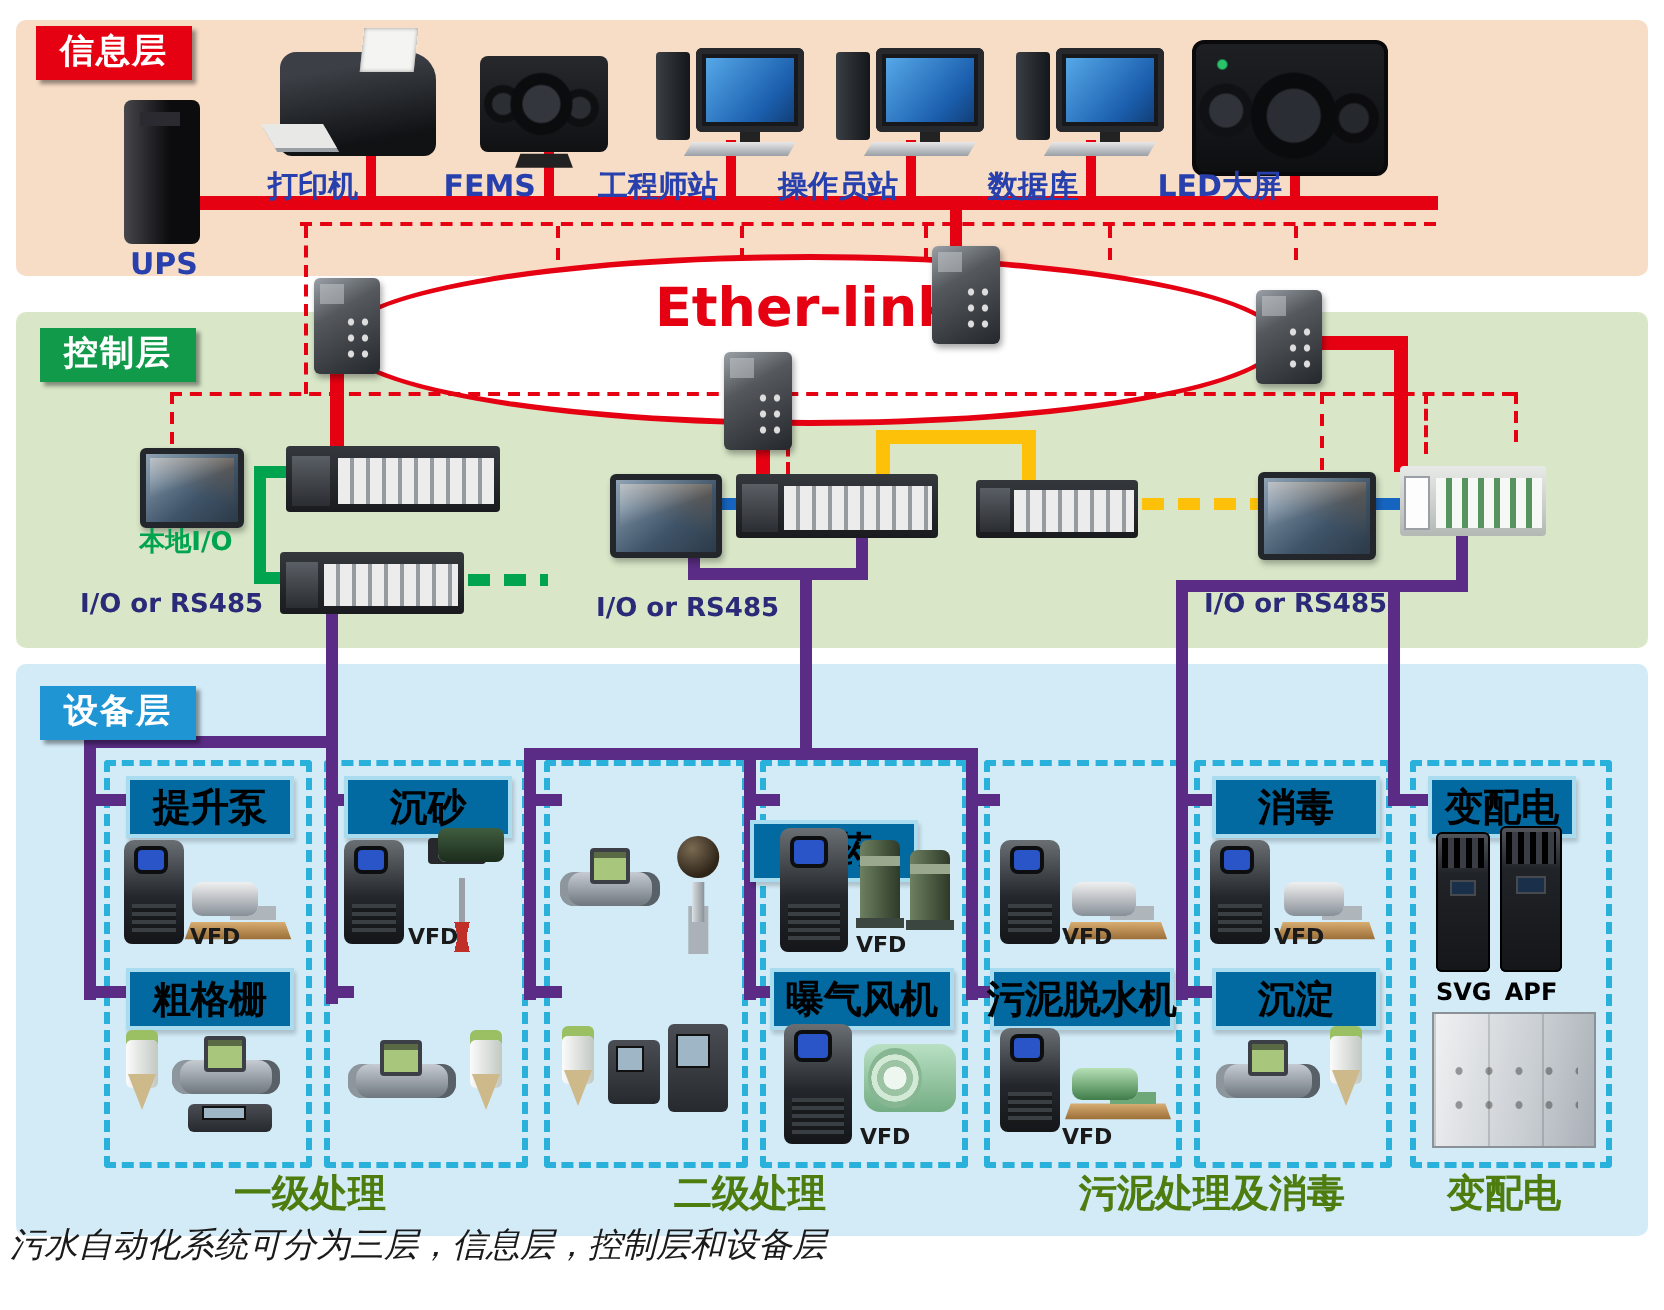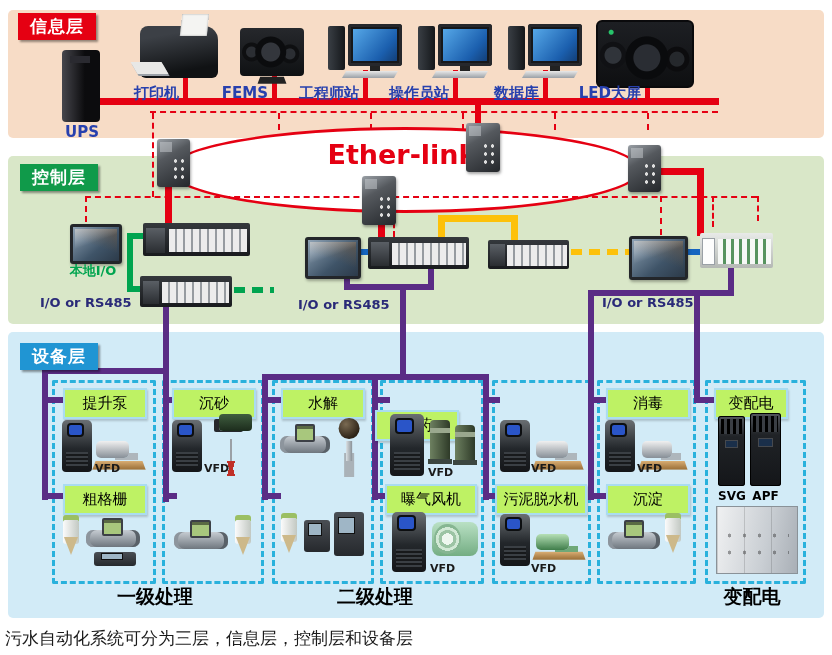--- a/index.html
+++ b/index.html
@@ -25,32 +25,32 @@
   .dash-v{width:0;border-left:2px dashed var(--red,#e50012);z-index:3;}
   .gdash{background:repeating-linear-gradient(90deg,var(--wire_green,#00a44f) 0 11px,transparent 11px 18px);z-index:4;}
   .ydash{background:repeating-linear-gradient(90deg,var(--wire_yellow,#fdc10a) 0 11px,transparent 11px 18px);z-index:4;}
   
   .devlbl{position:absolute;font-size:15px;font-weight:bold;color:var(--label_blue,#2740ae);
           text-align:right;z-index:5;white-space:nowrap;}
   .iolbl{position:absolute;font-size:13px;font-weight:bold;color:var(--io_navy,#2a2a78);z-index:5;white-space:nowrap;}
   .locio{position:absolute;font-size:13px;font-weight:bold;color:var(--wire_green,#00a44f);text-align:center;z-index:5;}
   .ringlbl{position:absolute;font-size:27px;font-weight:bold;color:var(--red,#e50012);z-index:2;
            transform:translateX(-50%);white-space:nowrap;}
-  .stagelbl{position:absolute;font-size:19px;font-weight:bold;color:#000000;transform:translateX(-50%);
+  .stagelbl{position:absolute;font-size:19px;font-weight:bold;color:#4d7c0f;transform:translateX(-50%);
             z-index:5;white-space:nowrap;}
   .vfdlbl{position:absolute;font-size:11px;font-weight:bold;color:#1a1a1a;z-index:5;}
   .cablbl{position:absolute;font-size:12px;font-weight:bold;color:#000;text-align:center;z-index:5;}
   .caption{position:absolute;font-size:17px;color:#1a1a1a;z-index:5;white-space:nowrap;}
   
   .ring{position:absolute;border:3px solid var(--red,#e50012);border-radius:50%;background:#fff;z-index:1;}
   
   .gbox{position:absolute;border:3px dashed var(--cyan_dash,#29b1dc);border-radius:2px;z-index:2;}
-  .lblbox{position:absolute;display:flex;align-items:center;justify-content:center;background:#bef264;
-          border:2px solid #aadcf0;box-shadow:1px 2px 2px rgba(0,0,0,.18);font-weight:normal;
-          font-size:15px;color:#000;z-index:5;white-space:nowrap;}
+  .lblbox{position:absolute;display:flex;align-items:center;justify-content:center;background:#0369a1;
+          border:2px solid #aadcf0;box-shadow:1px 2px 2px rgba(0,0,0,.18);font-weight:bold;
+          font-size:19px;color:#000;z-index:5;white-space:nowrap;}
   
   .sw{position:absolute;background:linear-gradient(150deg,#9aa0a6 0%,#55595e 35%,#24272b 100%);
       border-radius:3px;box-shadow:1px 2px 3px rgba(0,0,0,.35);z-index:5;}
   .sw::before{content:"";position:absolute;right:3px;bottom:4px;width:15px;height:26px;
       background-image:radial-gradient(#ddd 1.3px,transparent 1.8px);background-size:7px 8px;}
   .sw::after{content:"";position:absolute;left:3px;top:3px;width:12px;height:10px;background:#c8ccd0;opacity:.5;}
   .ups{position:absolute;background:linear-gradient(90deg,#46464c,#0c0c0e 60%);border-radius:4px;z-index:5;}
   .ups::before{content:"";position:absolute;left:20%;top:8%;width:55%;height:10%;background:#2a2a30;}
   .printer{position:absolute;background:linear-gradient(170deg,#3c4046 20%,#101214 80%);border-radius:8px 14px 6px 6px;z-index:5;}
   .printer::before{content:"";position:absolute;right:14%;top:-12px;width:34%;height:22px;background:#f4f4f2;
@@ -308,21 +308,20 @@
   <div class="fm" style="left:86px;top:518px;width:54px;height:30px;"></div>
   <div class="analyzer" style="left:94px;top:552px;width:42px;height:14px;"></div>
 
   <div class="lblbox" style="left:172px;top:388px;width:80px;height:27px;">沉砂</div>
   <div class="vfd" style="left:172px;top:420px;width:30px;height:52px;"></div>
   <div class="mixer" style="left:210px;top:414px;width:42px;height:62px;"></div>
   <div class="vfdlbl" style="left:204px;top:462px;">VFD</div>
   <div class="fm" style="left:174px;top:520px;width:54px;height:30px;"></div>
   <div class="sensor" style="left:232px;top:514px;width:22px;height:48px;"></div>
 
-  <div class="lblbox" style="left:281px;top:388px;width:80px;height:27px;">水解</div>
   <div class="fm" style="left:280px;top:424px;width:50px;height:30px;"></div>
   <div class="probe" style="left:336px;top:418px;width:26px;height:50px;"></div>
   <div class="sensor" style="left:278px;top:512px;width:22px;height:48px;"></div>
   <div class="analyzer" style="left:304px;top:520px;width:26px;height:32px;"></div>
   <div class="analyzer" style="left:334px;top:512px;width:30px;height:44px;"></div>
 
   <div class="lblbox" style="left:375px;top:388px;width:80px;height:27px;margin-top:22px;">加药</div>
   <div class="vfd" style="left:390px;top:414px;width:34px;height:62px;"></div>
   <div class="dpump" style="left:430px;top:420px;width:20px;height:44px;"></div>
   <div class="dpump" style="left:455px;top:425px;width:20px;height:40px;"></div>
@@ -350,16 +349,17 @@
 
   <div class="lblbox" style="left:714px;top:388px;width:70px;height:27px;">变配电</div>
   <div class="cab" style="left:718px;top:416px;width:27px;height:70px;"></div>
   <div class="cab" style="left:750px;top:413px;width:31px;height:73px;"></div>
   <div class="cablbl" style="left:718px;top:489px;width:27px;">SVG</div>
   <div class="cablbl" style="left:750px;top:489px;width:31px;">APF</div>
   <div class="photo" style="left:716px;top:506px;width:80px;height:66px;"></div>
 
   <div class="stagelbl" style="left:155px;top:584px;">一级处理</div>
   <div class="stagelbl" style="left:375px;top:584px;">二级处理</div>
+  <div class="stagelbl" style="left:606px;top:584px;">污泥处理及消毒</div>
   <div class="stagelbl" style="left:752px;top:584px;">变配电</div>
 
-  <div class="caption" style="left:5px;top:627px;">污水自动化系统可分为三层，信息层，控制层和设备层</div>
+  <div class="caption" style="left:5px;top:611px;font-style:italic;">污水自动化系统可分为三层，信息层，控制层和设备层</div>
 </div>
 
 </body></html>

